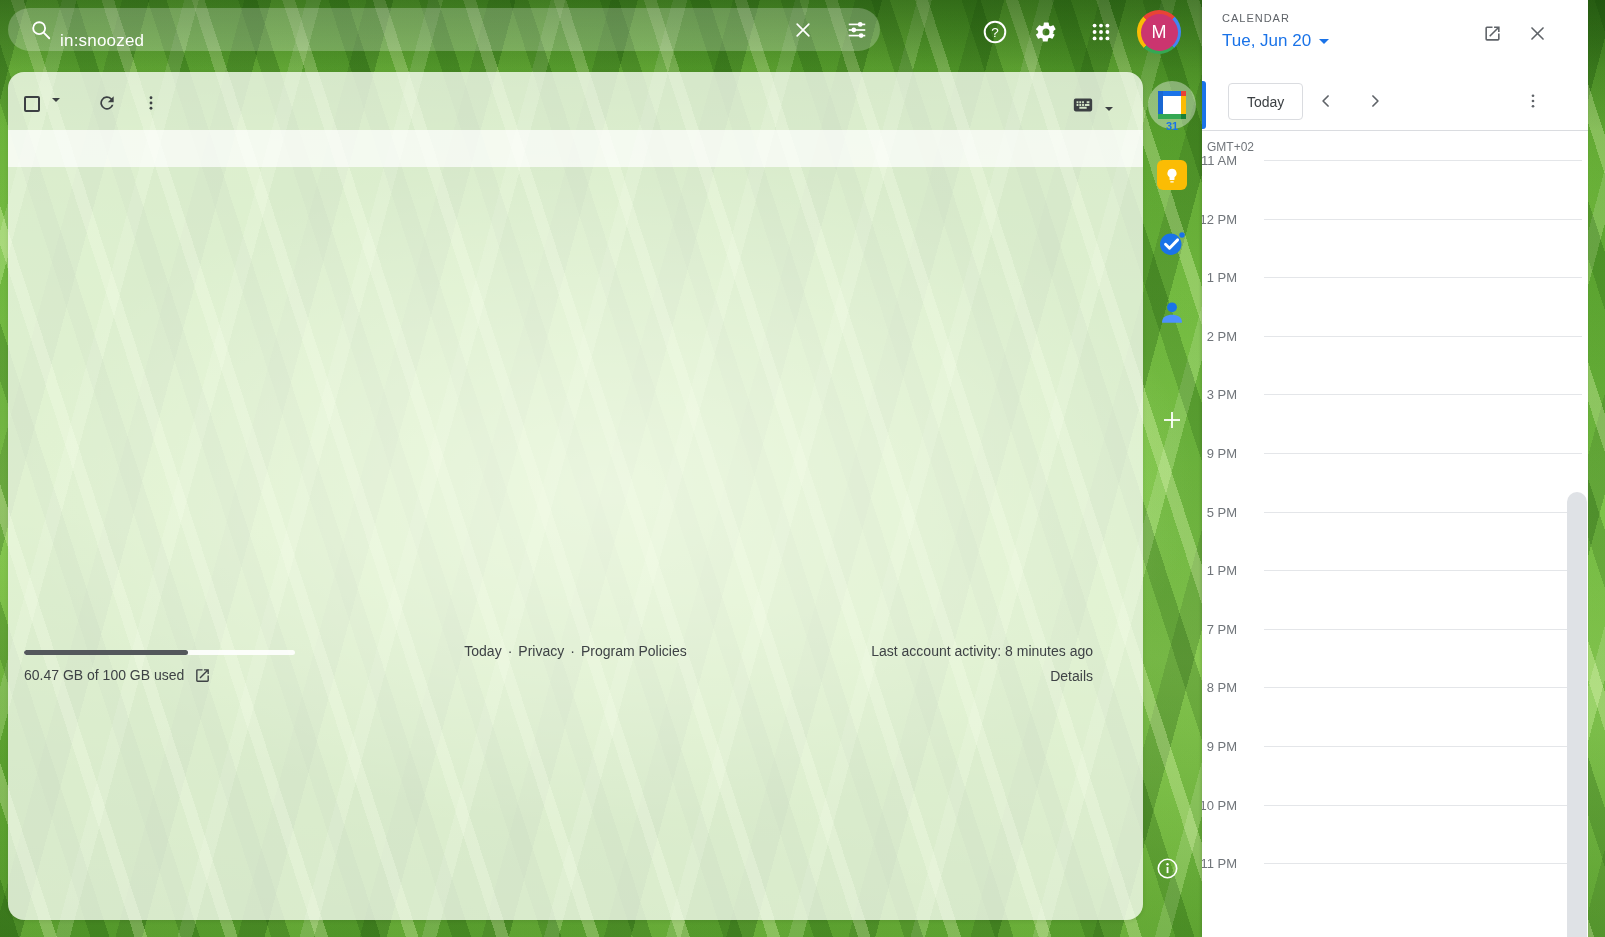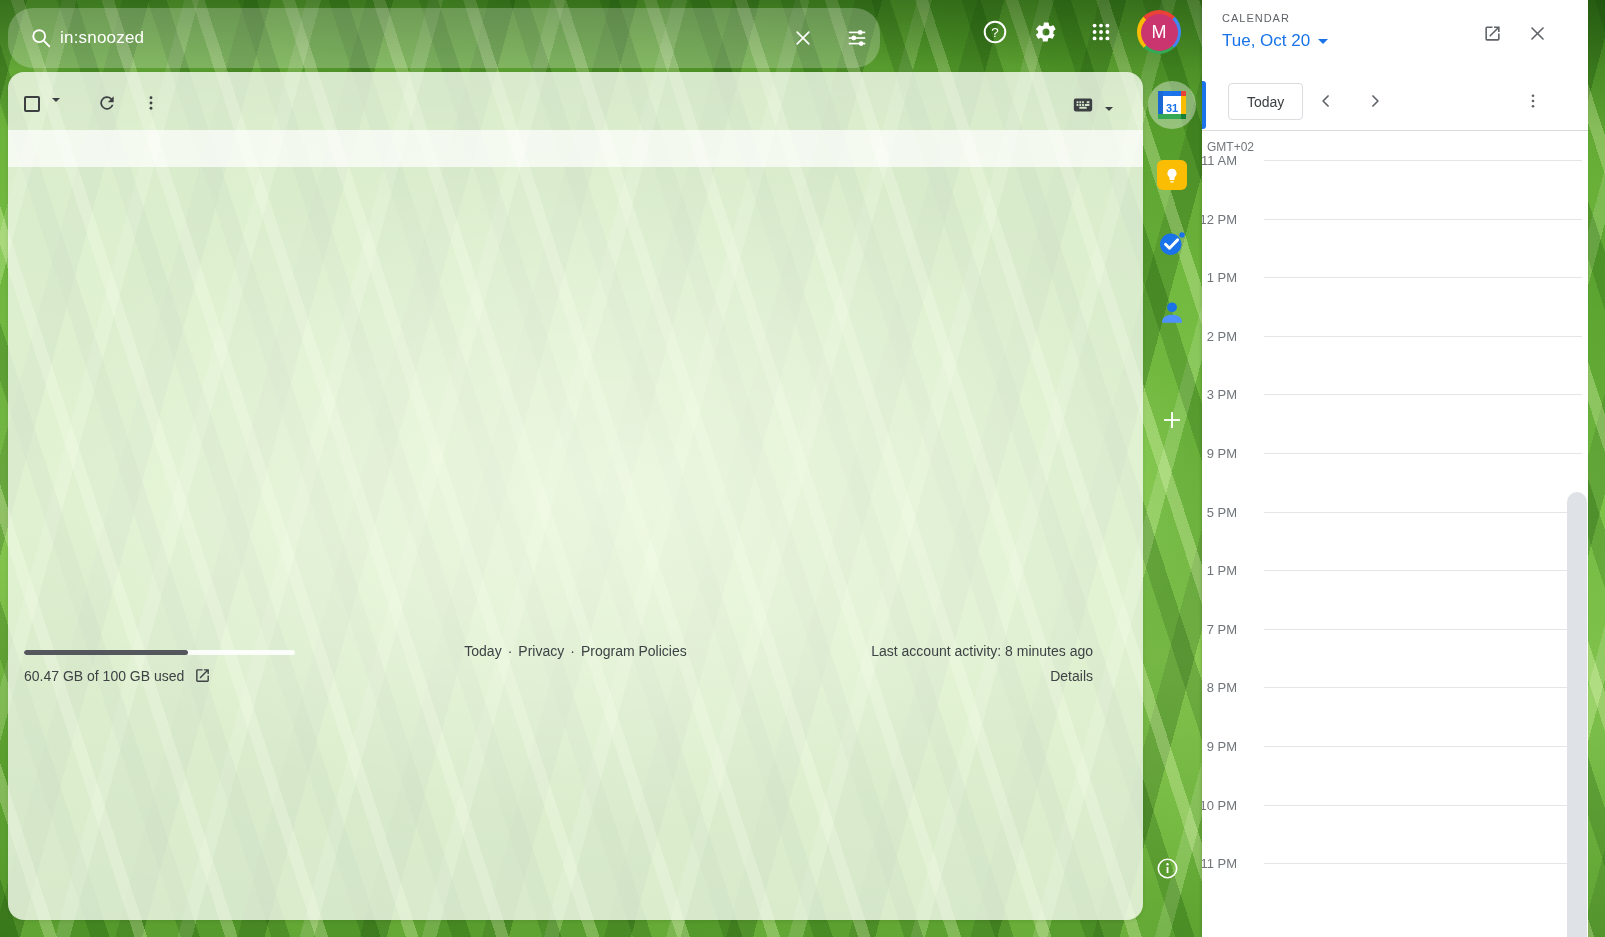--- a/index.html
+++ b/index.html
@@ -10,22 +10,22 @@
     background-image:
       linear-gradient(180deg, rgba(22,66,10,0.45) 0px, rgba(22,66,10,0.12) 70px, rgba(22,66,10,0) 130px),
       radial-gradient(900px 520px at 38% 52%, rgba(228,246,198,0.62), rgba(228,246,198,0) 65%),
       repeating-linear-gradient(72deg, rgba(46,107,20,0.32) 0 18px, rgba(122,193,67,0.18) 18px 42px, rgba(205,235,160,0.38) 42px 54px, rgba(90,160,45,0.20) 54px 86px),
       repeating-linear-gradient(105deg, rgba(30,80,15,0.28) 0 26px, rgba(140,205,80,0.22) 26px 60px, rgba(220,245,185,0.28) 60px 74px, rgba(70,140,35,0.22) 74px 118px),
       linear-gradient(188deg, #2f6f15 0%, #57a02c 14%, #74bd43 40%, #8ccb57 62%, #5ea331 85%, #4c8f26 100%);
   }
   .abs { position:absolute; }
 
   
-  .search-pill { left:8px; top:8px; width:872px; height:60px; border-radius:25px;
-    background:rgba(255,255,255,0.24); display:flex; align-items:center; cursor:text; }
+  .search-pill { left:8px; top:8px; width:872px; height:43px; border-radius:25px;
+    background:rgba(255,255,255,0.24); display:flex; align-items:flex-end; cursor:text; }
   .search-pill .q { color:#ffffff; font-size:17px; margin-left:14px; letter-spacing:0.2px; }
   .pill-btn { position:absolute; top:50%; transform:translate(-50%,-50%); width:36px; height:36px;
     display:flex; align-items:center; justify-content:center; border-radius:50%; cursor:pointer; }
   .tb-icon { position:absolute; top:32px; transform:translate(-50%,-50%); width:40px; height:40px;
     display:flex; align-items:center; justify-content:center; border-radius:50%; cursor:pointer; }
   .avatar-ring { left:1137px; top:10px; width:44px; height:44px; border-radius:50%;
     background:conic-gradient(from -45deg, #ea4335 0 90deg, #4285f4 90deg 180deg, #34a853 180deg 270deg, #fbbc04 270deg 360deg);
     display:flex; align-items:center; justify-content:center; cursor:pointer; }
   .avatar-inner { width:37px; height:37px; border-radius:50%; background:#cb356f; color:#fff;
     display:flex; align-items:center; justify-content:center; font-size:18px; }
@@ -44,35 +44,35 @@
 
   .storage-track { position:absolute; left:16px; top:578px; width:271px; height:5px; border-radius:3px;
     background:rgba(255,255,255,0.88); overflow:hidden; }
   .storage-fill { height:100%; background:#54585c; border-radius:3px; }
   .footer-txt { color:#3e4245; font-size:14px; }
   .footer-links { position:absolute; left:0; top:571px; width:100%; text-align:center; }
   .footer-links span.lnk { cursor:pointer; }
   .footer-links .sep { margin:0 6px; }
   .activity { position:absolute; right:50px; top:571px; text-align:right; }
   .details { position:absolute; right:50px; top:596px; cursor:pointer; }
-  .storage-line { position:absolute; left:16px; top:595px; display:flex; align-items:center; gap:10px; }
+  .storage-line { position:absolute; left:16px; top:595px; display:flex; gap:10px; }
 
   
   .rail-item { transform:translate(-50%,-50%); width:48px; height:48px; border-radius:50%;
     display:flex; align-items:center; justify-content:center; cursor:pointer; }
   .rail-item.selected { background:rgba(255,255,255,0.38); }
   .cal-glyph { position:relative; width:28px; height:28px; background:#ffffff; }
   .cal-glyph .e { position:absolute; }
   .cal-glyph .t { left:0; top:0; width:23px; height:5px; background:#1a73e8; }
   .cal-glyph .tr { right:0; top:0; width:5px; height:5px; background:#ea4335; }
   .cal-glyph .l { left:0; top:0; width:5px; height:23px; background:#1967d2; }
   .cal-glyph .r { right:0; top:5px; width:5px; height:18px; background:#fbbc04; }
   .cal-glyph .b { left:0; bottom:0; width:28px; height:5px; background:#34a853; }
   .cal-glyph .br { right:0; bottom:0; width:5px; height:5px; background:#188038; }
-  .cal-glyph .num { position:absolute; left:5px; top:5px; width:18px; height:24px;
+  .cal-glyph .num { position:absolute; left:5px; top:23px; width:18px; height:24px;
     display:flex; align-items:center; justify-content:center; color:#1a73e8; font-size:11px; font-weight:bold; }
   .keep-glyph { width:30px; height:30px; border-radius:6px; background:#fbbc04;
     display:flex; align-items:center; justify-content:center; }
 
   
   .cal-panel { left:1202px; top:0; width:386px; height:937px; background:#ffffff;
     box-shadow:-1px 0 3px rgba(0,0,0,0.14); }
   .sel-indicator { position:absolute; left:0; top:81px; width:4px; height:48px; background:#1a73e8;
     border-radius:0 3px 3px 0; }
   .cal-title { position:absolute; left:20px; top:12px; font-size:11px; letter-spacing:1px; color:#5f6368; }
@@ -240,21 +240,21 @@
       <rect x="11.1" y="10.4" width="1.9" height="6.4" fill="#fff"></rect>
       <circle cx="12" cy="7.5" r="1.25" fill="#fff"></circle>
     </svg>
 </div>
 
 <div class="abs cal-panel">
   <div class="sel-indicator"></div>
 
   <div class="cal-title">CALENDAR</div>
   <div class="cal-date">
-    <span>Tue, Oct 20</span>
+    <span>Tue, Jun 20</span>
     <span class="caret-dn blue"></span>
   </div>
   <div class="hdr-btn" style="left:290px; top:33px;">
     <svg width="19" height="19" viewBox="0 0 24 24">
         <path fill="#5f6368" d="M19 19H5V5h7V3H5a2 2 0 0 0-2 2v14a2 2 0 0 0 2 2h14c1.1 0 2-.9 2-2v-7h-2v7zM14 3v2h3.59l-9.83 9.83 1.41 1.41L19 6.41V10h2V3h-7z"></path>
       </svg>
   </div>
   <div class="hdr-btn" style="left:335px; top:33px;">
     <svg width="19" height="19" viewBox="0 0 24 24">
         <line x1="5" y1="5" x2="19" y2="19" stroke="#5f6368" stroke-width="2" stroke-linecap="round"></line>

